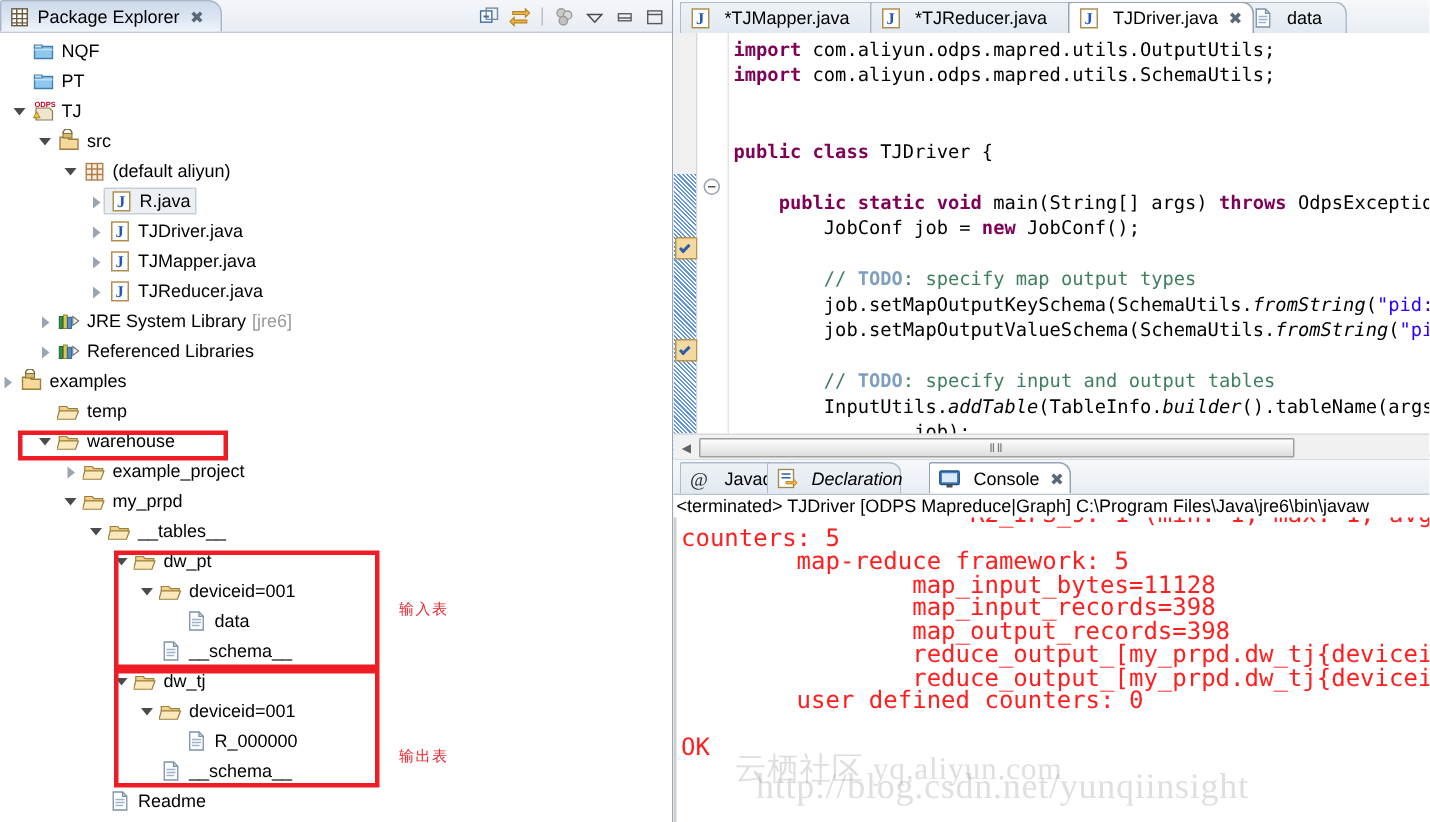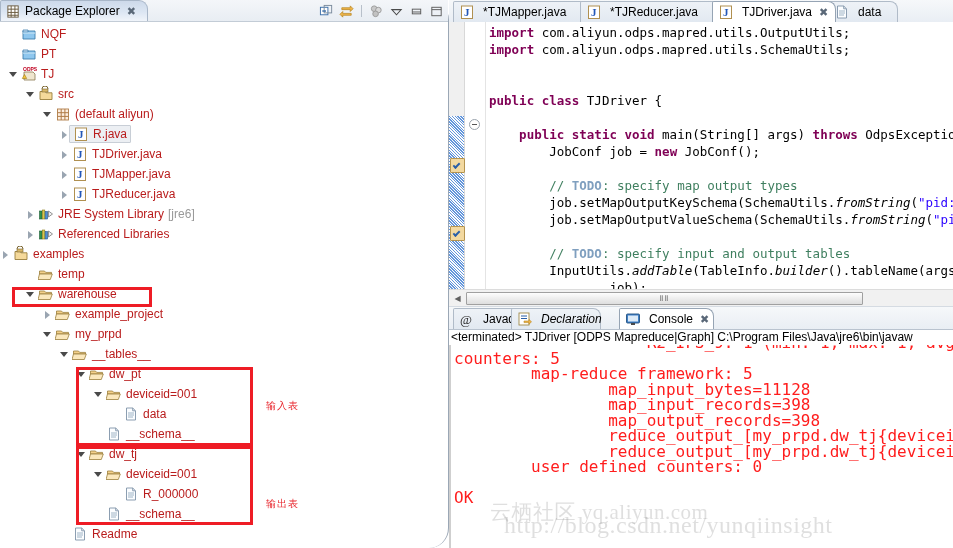--- a/index.html
+++ b/index.html
@@ -11,21 +11,20 @@
     -webkit-font-smoothing:antialiased;
   }
   #app{position:relative;width:953px;height:548px;}
 
   
   #explorer{
     position:absolute;left:0;top:0;width:449px;height:548px;
     background:#ffffff;
     border-right:1px solid #9ba7b5;
     box-sizing:border-box;
-    border-radius:20px;
   }
   .view-tabbar{
     position:relative;height:21px;
     background:linear-gradient(to bottom,#f4f6f9 0%,#e8edf3 100%);
     border-bottom:1px solid #c3ccd6;
   }
   .view-tab{
     position:absolute;left:0;top:0;height:21px;
     display:flex;align-items:center;gap:4px;
     padding:0 8px 0 5px;
@@ -62,21 +61,21 @@
     content:"";position:absolute;left:3px;top:2px;
     border-left:5px solid #9aa5b1;
     border-top:4px solid transparent;border-bottom:4px solid transparent;
   }
   .arrow.expanded::before{
     content:"";position:absolute;left:1px;top:3px;
     border-top:5px solid #4a4a4a;
     border-left:4px solid transparent;border-right:4px solid transparent;
   }
   .ico{width:16px;height:16px;flex:0 0 16px;margin-right:4px;}
-  .lbl{color:#b91c1c;}
+  .lbl{color:#000000;}
   .lbl.dim{color:#999;}
   .row.selected .lbl-wrap{
     background:#eceff3;border:1px solid #c8ced6;
     padding:0 3px;margin-left:-3px;border-radius:1px;
   }
   .lbl-wrap{display:inline-flex;align-items:center;line-height:16px;}
 
   
   .redbox{
     position:absolute;border:3px solid #ee1c25;

